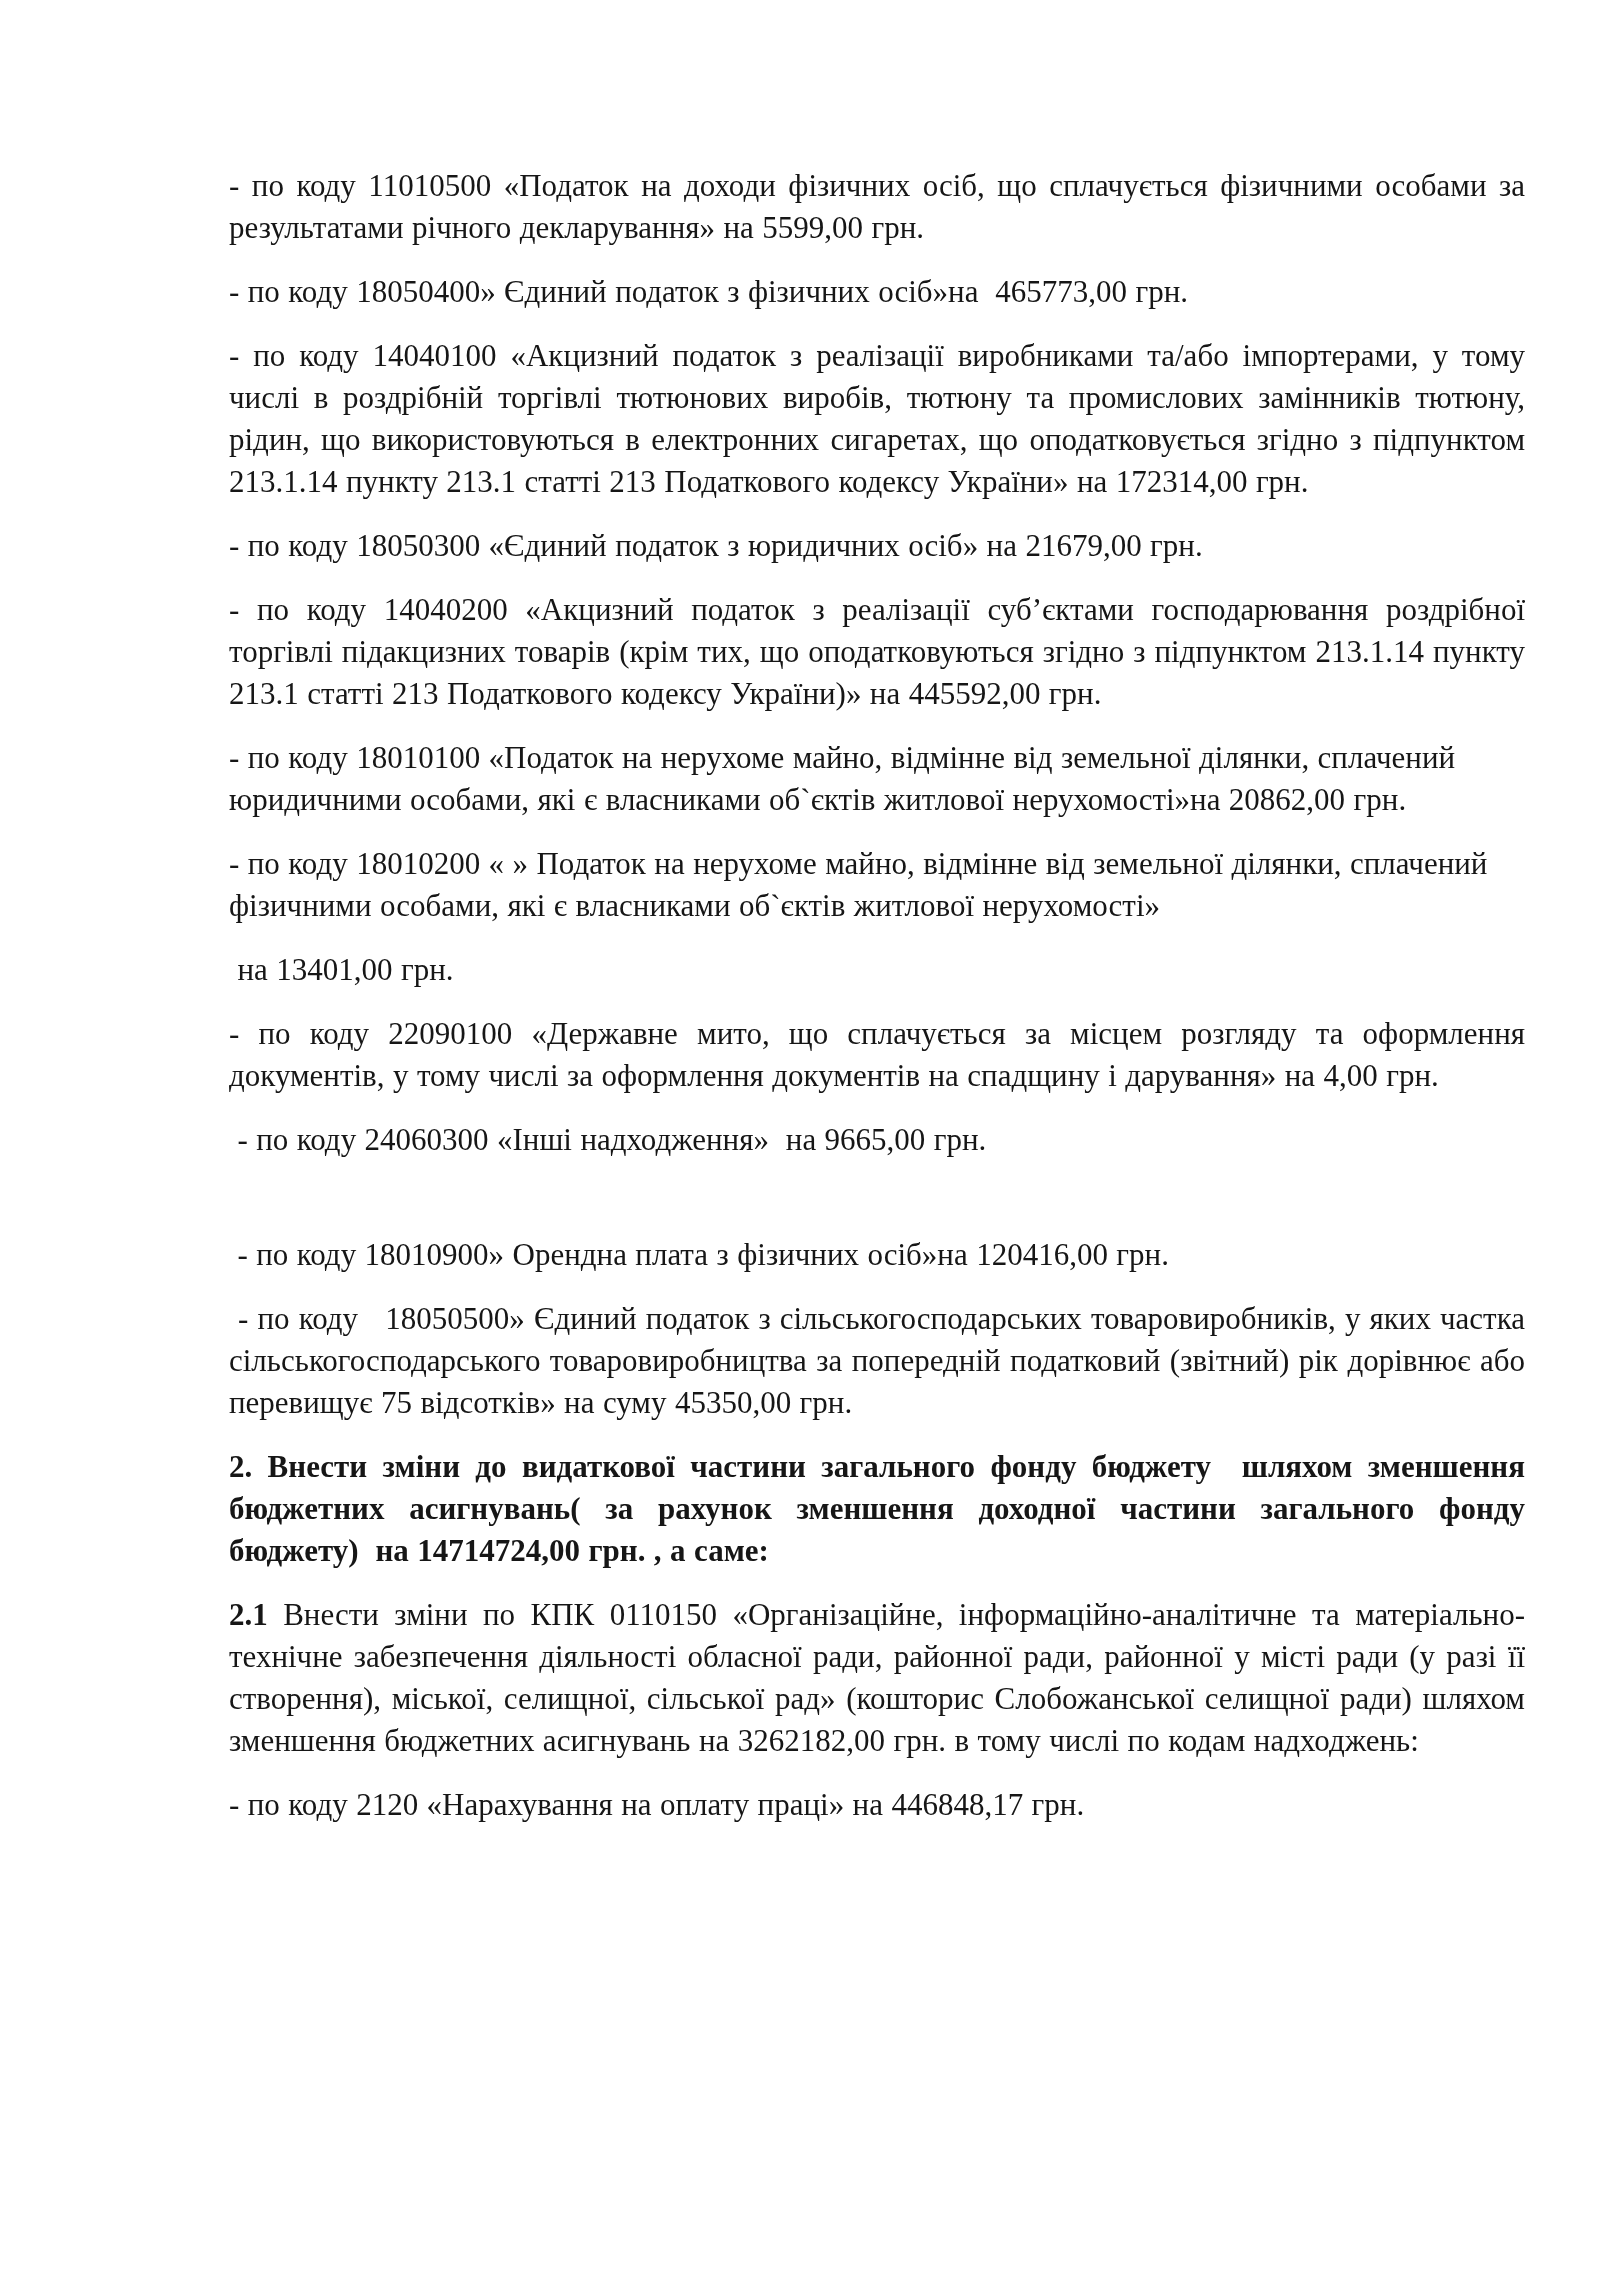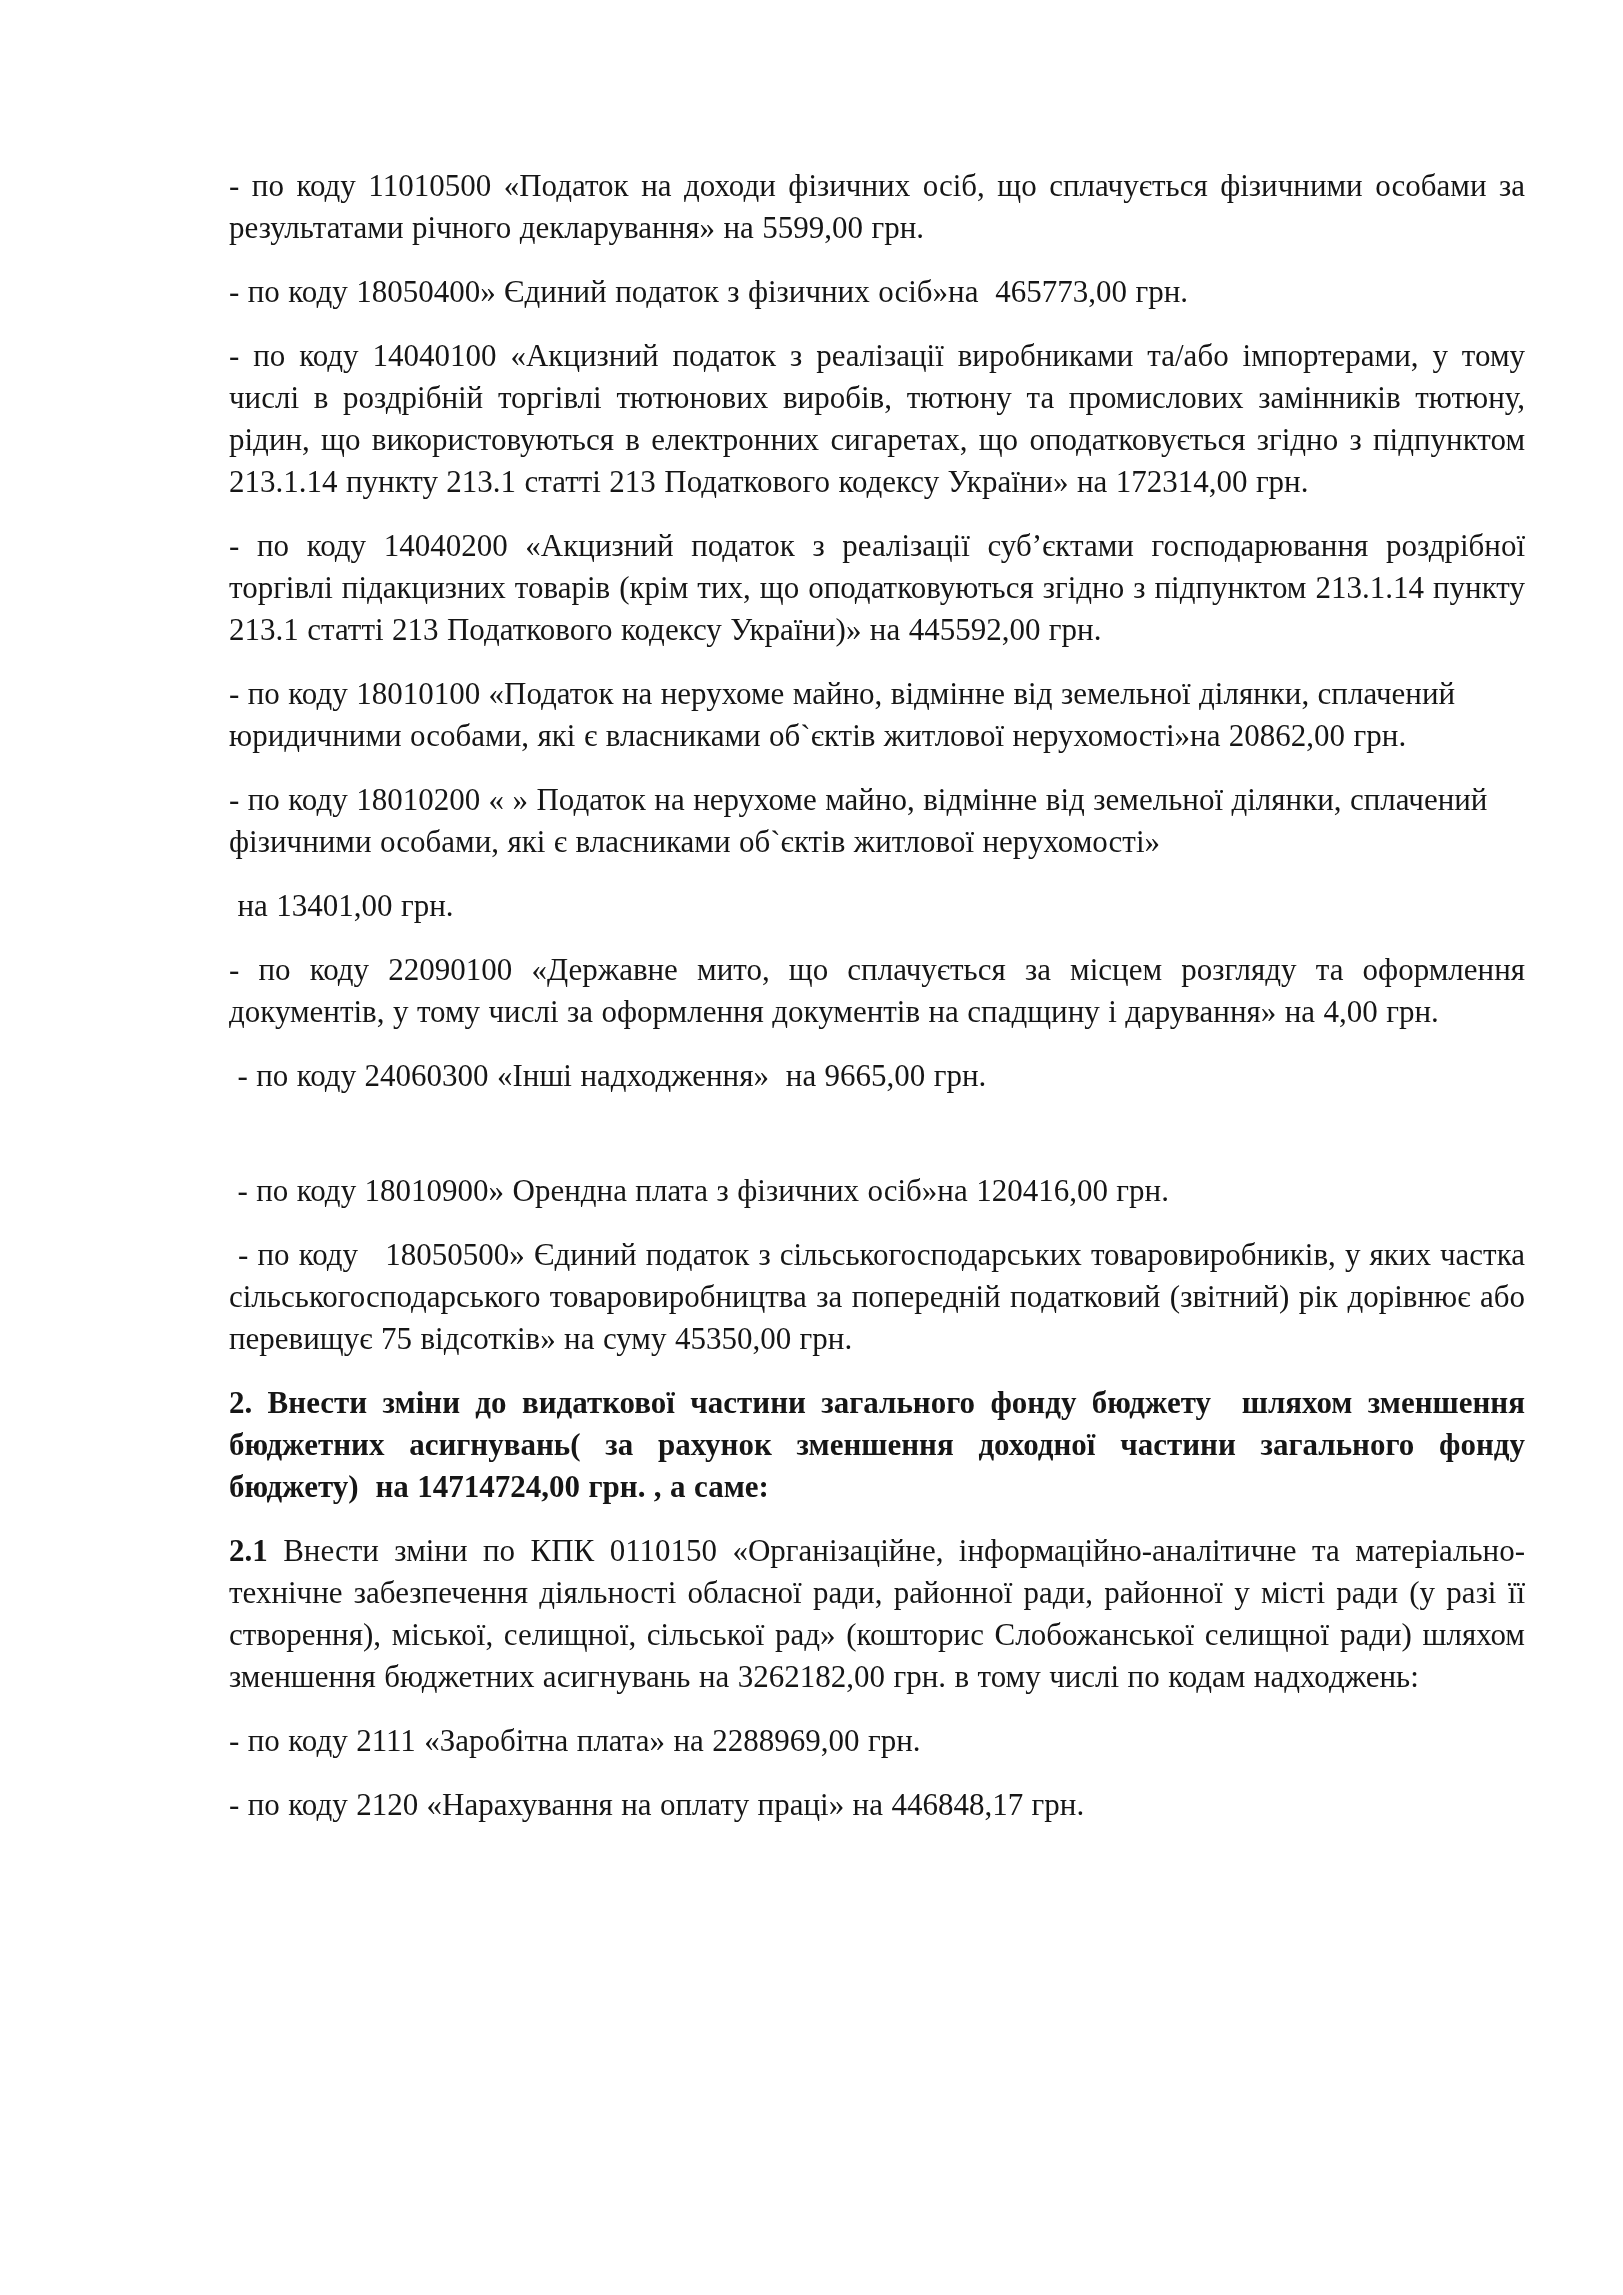--- a/index.html
+++ b/index.html
@@ -45,27 +45,27 @@
   }
 </style>
 </head>
 <body>
 
 <div class="page">
   <div class="doc" id="doc-body">
       <p class="para">- по коду 11010500 «Податок на доходи фізичних осіб, що сплачується фізичними особами за результатами річного декларування» на 5599,00 грн.</p>
       <p class="para">- по коду 18050400» Єдиний податок з фізичних осіб»на  465773,00 грн.</p>
       <p class="para">- по коду 14040100 «Акцизний податок з реалізації виробниками та/або імпортерами, у тому числі в роздрібній торгівлі тютюнових виробів, тютюну та промислових замінників тютюну, рідин, що використовуються в електронних сигаретах, що оподатковується згідно з підпунктом 213.1.14 пункту 213.1 статті 213 Податкового кодексу України» на 172314,00 грн.</p>
+      <p class="para">- по коду 18050300 «Єдиний податок з юридичних осіб» на 21679,00 грн.</p>
       <p class="para">- по коду 14040200 «Акцизний податок з реалізації суб’єктами господарювання роздрібної торгівлі підакцизних товарів (крім тих, що оподатковуються згідно з підпунктом 213.1.14 пункту 213.1 статті 213 Податкового кодексу України)» на 445592,00 грн.</p>
       <p class="para align-left">- по коду 18010100 «Податок на нерухоме майно, відмінне від земельної ділянки, сплачений юридичними особами, які є власниками об`єктів житлової нерухомості»на 20862,00 грн.</p>
       <p class="para align-left">- по коду 18010200 « » Податок на нерухоме майно, відмінне від земельної ділянки, сплачений фізичними особами, які є власниками об`єктів житлової нерухомості»</p>
       <p class="para"> на 13401,00 грн.</p>
       <p class="para">- по коду 22090100 «Державне мито, що сплачується за місцем розгляду та оформлення документів, у тому числі за оформлення документів на спадщину і дарування» на 4,00 грн.</p>
       <p class="para"> - по коду 24060300 «Інші надходження»  на 9665,00 грн.</p>
       <p class="para gap"> - по коду 18010900» Орендна плата з фізичних осіб»на 120416,00 грн.</p>
       <p class="para"> - по коду   18050500» Єдиний податок з сільськогосподарських товаровиробників, у яких частка сільськогосподарського товаровиробництва за попередній податковий (звітний) рік дорівнює або перевищує 75 відсотків» на суму 45350,00 грн.</p>
       <p class="para bold">2. Внести зміни до видаткової частини загального фонду бюджету  шляхом зменшення бюджетних асигнувань( за рахунок зменшення доходної частини загального фонду бюджету)  на 14714724,00 грн. , а саме:</p>
       <p class="para"><b>2.1</b> Внести зміни по КПК 0110150 «Організаційне, інформаційно-аналітичне та матеріально-технічне забезпечення діяльності обласної ради, районної ради, районної у місті ради (у разі її створення), міської, селищної, сільської рад» (кошторис Слобожанської селищної ради) шляхом зменшення бюджетних асигнувань на 3262182,00 грн. в тому числі по кодам надходжень:</p>
-      <p class="para">- по коду 2111 «Заробітна плата» на 2288969,00 грн.</p>
       <p class="para">- по коду 2120 «Нарахування на оплату праці» на 446848,17 грн.</p>
     </div>
 </div>
 
 
 </body></html>

